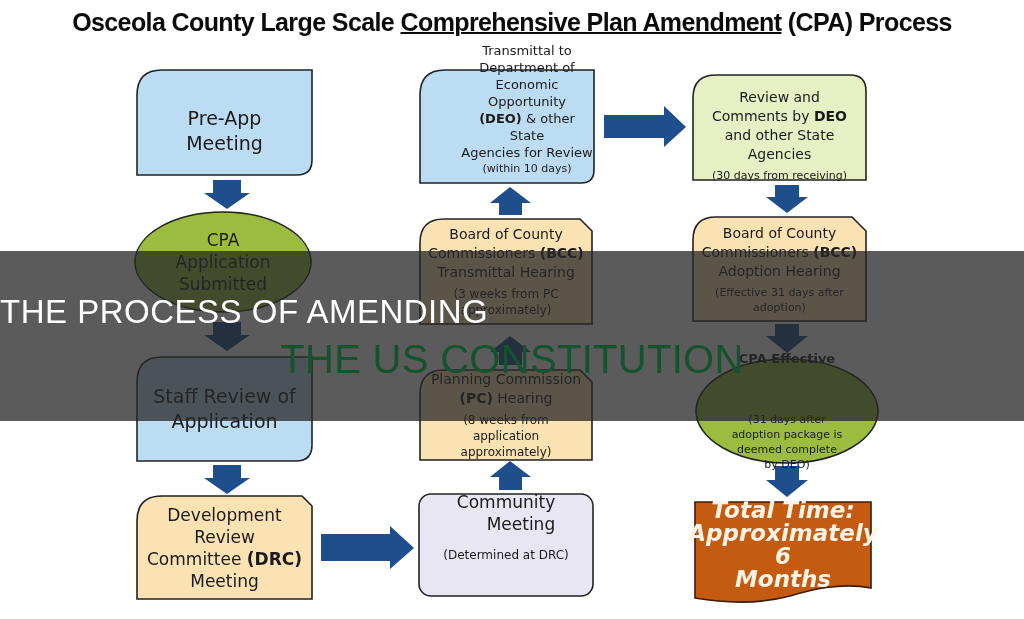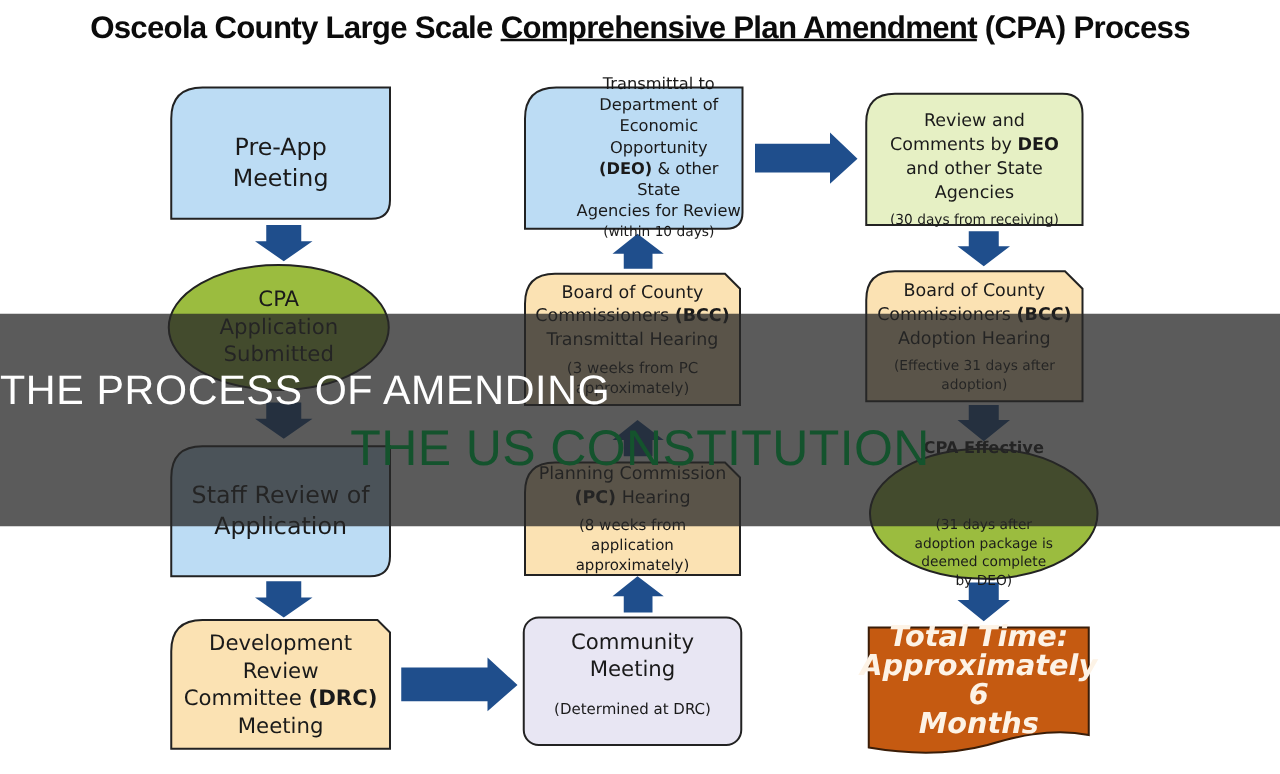--- a/index.html
+++ b/index.html
@@ -102,21 +102,21 @@
 
 <div class="node" style="left:137px;top:496px;width:175px;height:103px;">
   <div class="main">
     <span>Development</span><br>
     <span>Review</span><br>
     <span>Committee </span><b>(DRC)</b><br>
     <span>Meeting</span>
   </div>
 </div>
 
-<div class="node" style="left:419px;top:488px;width:174px;height:102px;">
+<div class="node" style="left:419px;top:476px;width:174px;height:102px;text-align:right;">
   <div class="main">
     <span>Community</span><br>
     <span>Meeting</span>
   </div>
   <div class="sub" style="margin-top:12px;">(Determined at DRC)</div>
 </div>
 
 <div class="node" style="left:420px;top:370px;width:172px;height:90px;">
   <div class="main" style="font-size:14px;line-height:19px;">
     <span>Planning Commission</span><br>
@@ -134,21 +134,21 @@
     <span>Board of County</span><br>
     <span>Commissioners </span><b>(BCC)</b><br>
     <span>Transmittal Hearing</span>
   </div>
   <div class="sub" style="margin-top:4px;">
     <span>(3 weeks from PC</span><br>
     <span>approximately)</span>
   </div>
 </div>
 
-<div class="node" style="left:420px;top:70px;width:174px;height:113px;padding-left:40px;">
+<div class="node" style="left:420px;top:53px;width:174px;height:113px;padding-left:40px;">
   <div class="main" style="font-size:13px;line-height:17px;">
     <span>Transmittal to</span><br>
     <span>Department of</span><br>
     <span>Economic Opportunity</span><br>
     <b>(DEO)</b><span> &amp; other State</span><br>
     <span>Agencies for Review</span>
   </div>
   <div class="sub" style="margin-top:0;font-size:11px;">(within 10 days)</div>
 </div>
 

